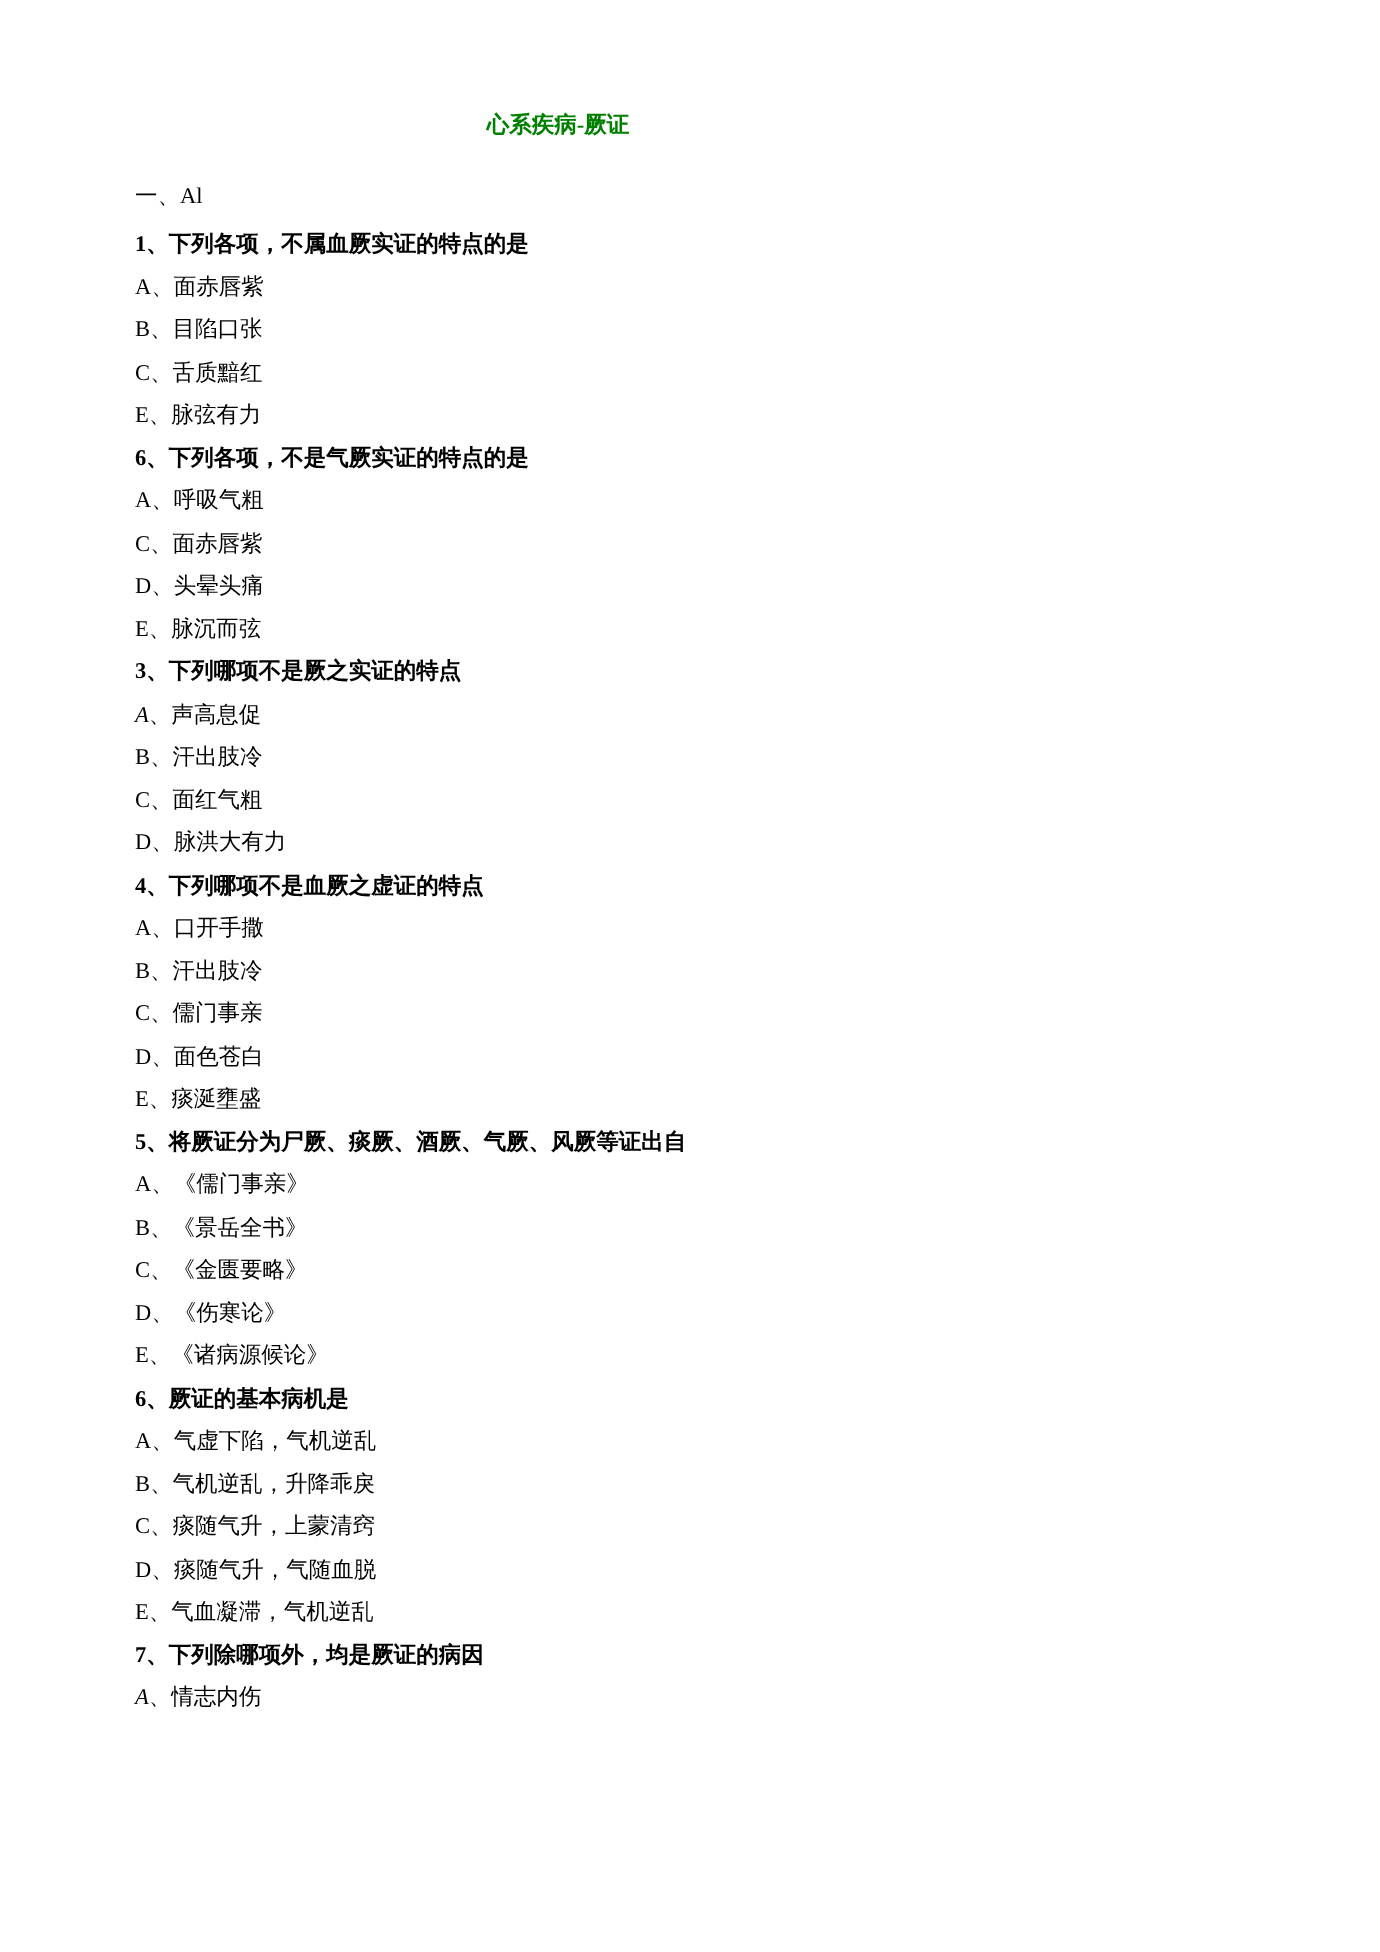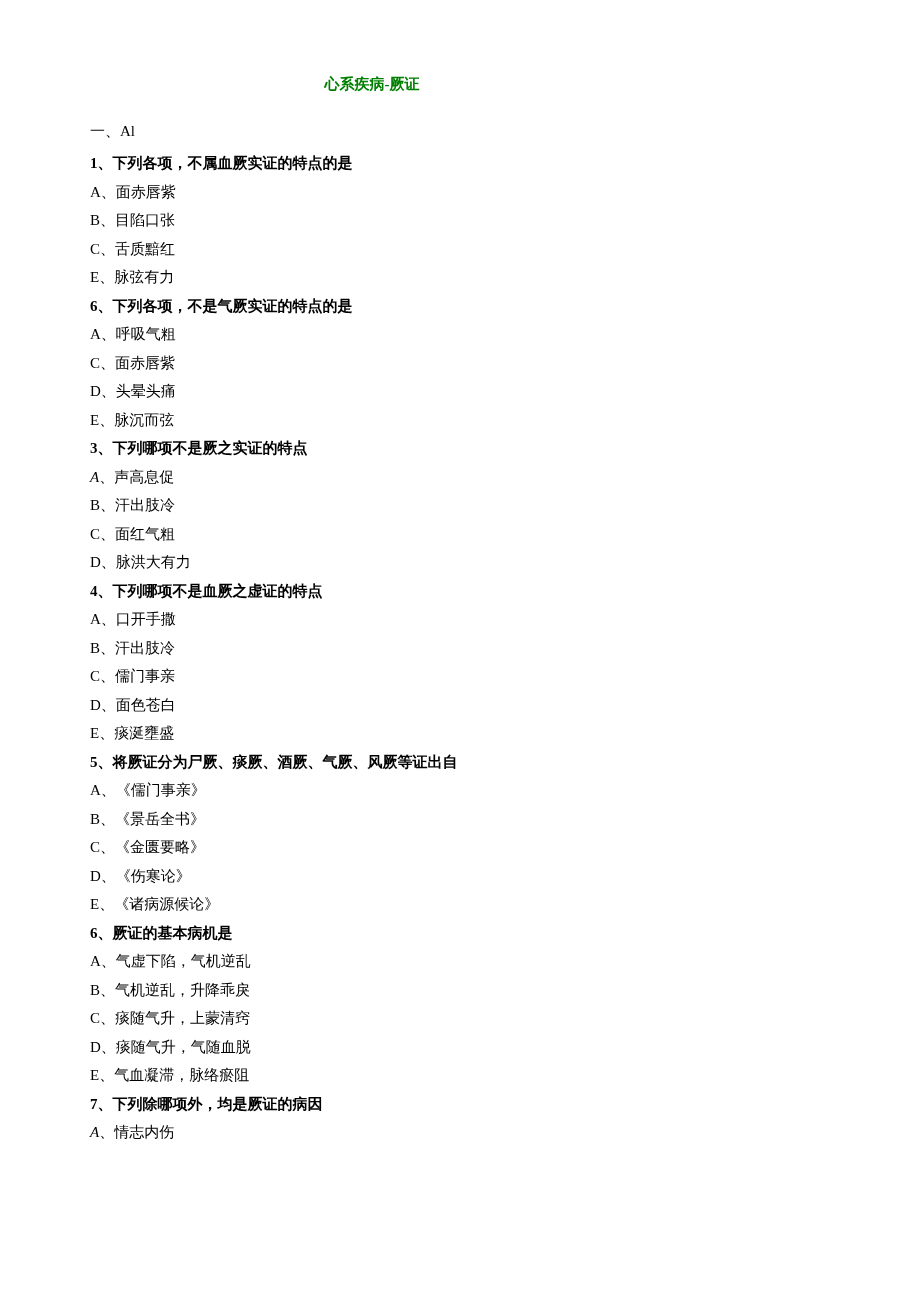--- a/index.html
+++ b/index.html
@@ -71,17 +71,17 @@
       <div class="option"><span>A</span><span>、</span><span>《儒门事亲》</span></div>
       <div class="option"><span>B</span><span>、</span><span>《景岳全书》</span></div>
       <div class="option"><span>C</span><span>、</span><span>《金匮要略》</span></div>
       <div class="option"><span>D</span><span>、</span><span>《伤寒论》</span></div>
       <div class="option"><span>E</span><span>、</span><span>《诸病源候论》</span></div>
       <div class="question-stem">6、厥证的基本病机是</div>
       <div class="option"><span>A</span><span>、</span><span>气虚下陷，气机逆乱</span></div>
       <div class="option"><span>B</span><span>、</span><span>气机逆乱，升降乖戾</span></div>
       <div class="option"><span>C</span><span>、</span><span>痰随气升，上蒙清窍</span></div>
       <div class="option"><span>D</span><span>、</span><span>痰随气升，气随血脱</span></div>
-      <div class="option"><span>E</span><span>、</span><span>气血凝滞，脉络瘀阻</span></div>
+      <div class="option"><span>E</span><span>、</span><span>气血凝滞，气机逆乱</span></div>
       <div class="question-stem">7、下列除哪项外，均是厥证的病因</div>
       <div class="option"><span class="italic-a">A</span><span>、</span><span>情志内伤</span></div>
     </div>
 </div>
 
 </body></html>

